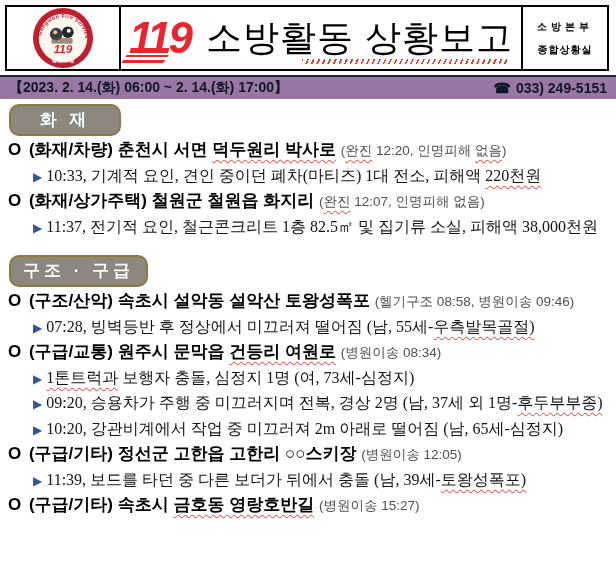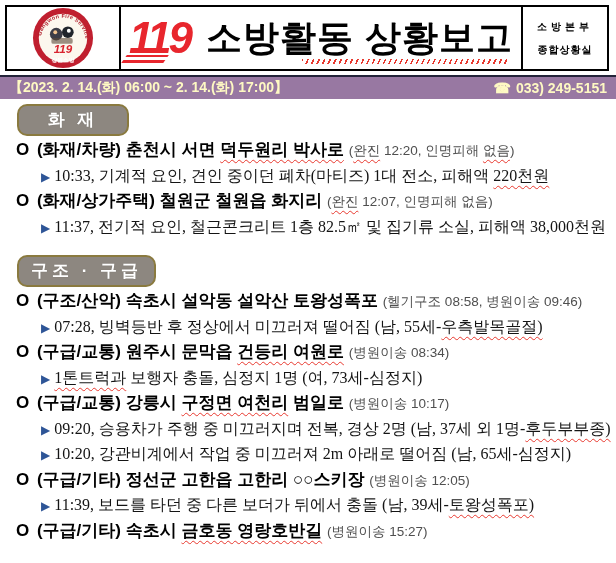--- a/index.html
+++ b/index.html
@@ -8,36 +8,36 @@
 
   
   .hdr{margin:5px 7px 0 5px;height:66px;border:2px solid #000;display:flex;box-sizing:border-box;}
   .logo-cell{width:112px;display:flex;align-items:center;justify-content:center;border-right:2px solid #000;}
   .title-cell{flex:1;position:relative;display:flex;align-items:center;justify-content:center;gap:10px;}
   .brand119{position:relative;color:#e8262d;font-weight:800;font-style:italic;
             font-size:44px;line-height:1;letter-spacing:-3px;padding-right:6px;}
   .stripes{position:absolute;left:-6px;bottom:-6px;width:42px;height:11px;
            background:repeating-linear-gradient(to bottom,#e8262d 0 2.5px,transparent 2.5px 5.5px);
            transform:skewX(-35deg);}
-  .title-txt{font-size:36px;font-weight:700;color:#000;letter-spacing:1px;white-space:nowrap;}
+  .title-txt{font-size:36px;font-weight:400;color:#000;letter-spacing:1px;white-space:nowrap;}
   .hatch{position:absolute;right:14px;bottom:5px;width:205px;height:5px;
          background:repeating-linear-gradient(115deg,#e8392f 0 1.5px,transparent 1.5px 5px);}
   .hq-cell{width:84px;border-left:2px solid #000;display:flex;flex-direction:column;
            align-items:center;justify-content:center;gap:9px;font-weight:700;font-size:10px;color:#000;}
   .hq1{letter-spacing:4px;}
   .hq2{letter-spacing:1px;}
 
   
   .datebar{margin-top:4px;border-top:2px solid #24243a;height:22px;background:#9878a2;
            display:flex;align-items:center;justify-content:space-between;padding:0 9px;
-           color:#fef9c3;font-weight:700;font-size:14px;}
+           color:#0f172a;font-weight:700;font-size:14px;}
   .phone{display:flex;gap:5px;align-items:center;}
 
   
-  .sections{padding:3px 4px 0 16px;}
+  .sections{padding:3px 4px 0 8px;}
   .badge-row{margin:2px 0 2px 1px;}
   .badge-row.gap{margin-top:15px;}
   .badge{display:inline-block;min-width:84px;text-align:center;border:2px solid #8a7a3f;
          border-radius:10px;background:#8d8780;color:#fff;font-weight:800;font-size:17px;
          letter-spacing:4px;padding:2px 12px 3px;text-shadow:0 0 1px #6e6a60;}
   .line{white-space:nowrap;line-height:24.5px;}
   .head{font-size:17px;font-weight:700;color:#000;}
   .seg-m{font-weight:700;margin-right:3px;}
   .seg-b{font-weight:700;}
   .seg-p{font-weight:400;font-size:13.5px;color:#4f4f4f;}
@@ -99,21 +99,20 @@
       <div class="badge-row"><span class="badge">화 재</span></div>
       <div class="line head"><span class="seg-m">O </span><span class="seg-b">(화재/차량) 춘천시 서면 </span><span class="seg-b seg-u">덕두원리 박사로</span><span class="seg-b"> </span><span class="seg-p">(</span><span class="seg-p seg-u">완진</span><span class="seg-p"> 12:20, 인명피해 </span><span class="seg-p seg-u">없음</span><span class="seg-p">)</span></div>
       <div class="line detail"><span class="seg-t">▶</span><span class="seg-d">10:33, 기계적 요인, 견인 중이던 폐차(마티즈) 1대 전소, 피해액 </span><span class="seg-d seg-u">220천원</span></div>
       <div class="line head"><span class="seg-m">O </span><span class="seg-b">(화재/상가주택) 철원군 철원읍 화지리 </span><span class="seg-p">(</span><span class="seg-p seg-u">완진</span><span class="seg-p"> 12:07, 인명피해 없음)</span></div>
       <div class="line detail"><span class="seg-t">▶</span><span class="seg-d">11:37, 전기적 요인, 철근콘크리트 1층 82.5㎡ 및 집기류 소실, 피해액 38,000천원</span></div>
       <div class="badge-row gap"><span class="badge">구조 · 구급</span></div>
       <div class="line head"><span class="seg-m">O </span><span class="seg-b">(구조/산악) 속초시 설악동 설악산 토왕성폭포 </span><span class="seg-p">(헬기구조 08:58, 병원이송 09:46)</span></div>
       <div class="line detail"><span class="seg-t">▶</span><span class="seg-d">07:28, 빙벽등반 후 정상에서 미끄러져 떨어짐 (남, 55세-</span><span class="seg-d seg-u">우측발목골절)</span></div>
       <div class="line head"><span class="seg-m">O </span><span class="seg-b">(구급/교통) 원주시 문막읍 </span><span class="seg-b seg-u">건등리 여원로</span><span class="seg-b"> </span><span class="seg-p">(병원이송 08:34)</span></div>
       <div class="line detail"><span class="seg-t">▶</span><span class="seg-d seg-u">1톤트럭과</span><span class="seg-d"> 보행자 충돌, 심정지 1명 (여, 73세-심정지)</span></div>
-      <div class="line head"><span class="seg-m">O </span><span class="seg-b">(구급/교통) 강릉시 </span><span class="seg-b seg-u">구정면 여천리</span><span class="seg-b"> 범일로 </span><span class="seg-p">(병원이송 10:17)</span></div>
       <div class="line detail"><span class="seg-t">▶</span><span class="seg-d">09:20, 승용차가 주행 중 미끄러지며 전복, 경상 2명 (남, 37세 외 1명-</span><span class="seg-d seg-u">후두부부종)</span></div>
       <div class="line detail"><span class="seg-t">▶</span><span class="seg-d">10:20, 강관비계에서 작업 중 미끄러져 2m 아래로 떨어짐 (남, 65세-심정지)</span></div>
       <div class="line head"><span class="seg-m">O </span><span class="seg-b">(구급/기타) 정선군 고한읍 고한리 ○○스키장 </span><span class="seg-p">(병원이송 12:05)</span></div>
       <div class="line detail"><span class="seg-t">▶</span><span class="seg-d">11:39, 보드를 타던 중 다른 보더가 뒤에서 충돌 (남, 39세-</span><span class="seg-d seg-u">토왕성폭포)</span></div>
       <div class="line head"><span class="seg-m">O </span><span class="seg-b">(구급/기타) 속초시 </span><span class="seg-b seg-u">금호동 영랑호반길</span><span class="seg-b"> </span><span class="seg-p">(병원이송 15:27)</span></div>
       <div class="line detail"></div>
     </div>
 
 </div>
 

